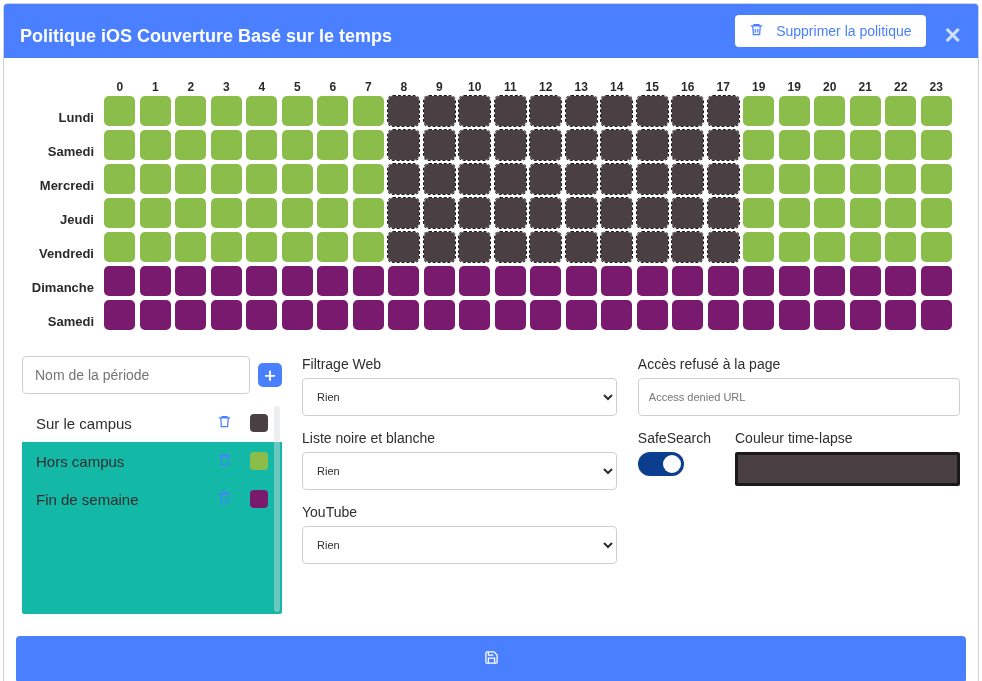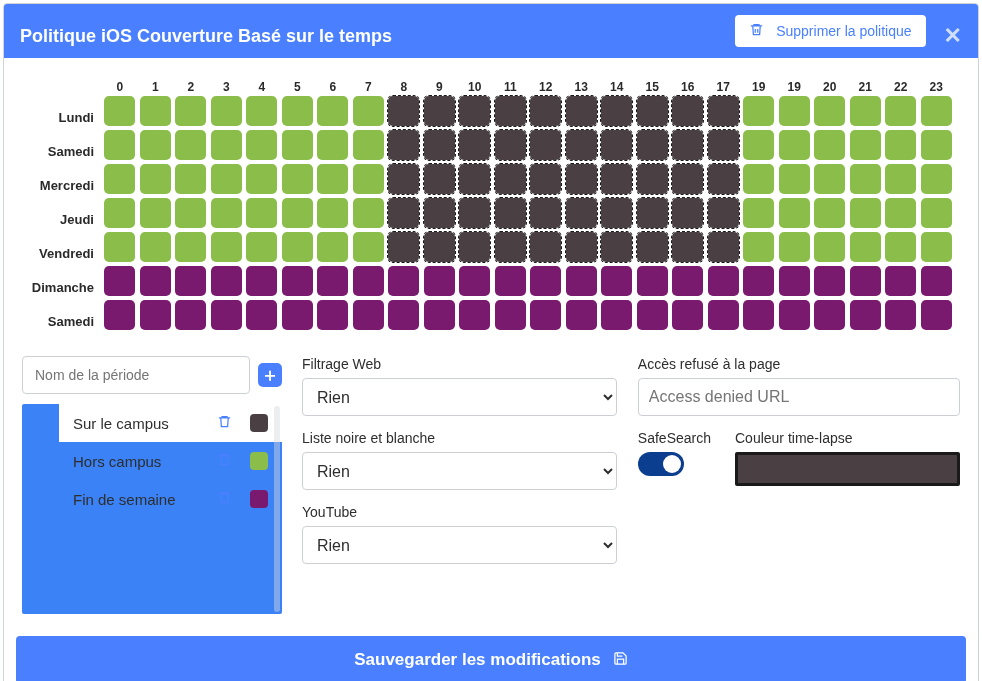--- a/index.html
+++ b/index.html
@@ -72,25 +72,24 @@
     background: #4a80ff;
     border-radius: 5px;
     display: flex; align-items: center; justify-content: center;
     cursor: pointer;
     color: #fff;
     font-weight: bold;
     font-size: 18px;
     line-height: 1;
   }
   .period-list {
-    background: #3b82f6;
+    background: #14b8a6;
     border-radius: 2px;
     min-height: 210px;
     position: relative;
-    padding-left: 37px;
   }
   .period-list::after {
     content: '';
     position: absolute;
     right: 2px; top: 2px; bottom: 2px;
     width: 6px;
     background: linear-gradient(#d7d9db, #d7d9db);
     border-radius: 3px;
     opacity: 0.45;
   }
@@ -109,21 +108,21 @@
   .col-mid { flex: 1; display:flex; gap: 21px; }
   .subcol { flex: 1; display: flex; flex-direction: column; gap: 14px; }
   .field-label { font-size: 14px; color: #2e2e2e; margin-bottom: 6px; }
   .field-group { }
   select.sel, input.txt {
     width: 100%;
     height: 38px;
     border: 1px solid #ccd0d5;
     border-radius: 4px;
     padding: 0 10px;
-    font-size: 16px;
+    font-size: 11px;
     background: #fff;
     color: #2e2e2e;
   }
   select.sel { appearance: auto; }
   .color-box {
     width: 225px; height: 34px;
     background: #4a4043;
     border: 3px solid #1a1a1a;
     border-radius: 2px;
     cursor: pointer;
@@ -478,21 +477,20 @@
               <div class="color-box"></div>
             </div>
           </div>
         </div>
       </div>
     </div>
   </div>
 
   <div class="save-bar">
     <button class="save-btn">
-      <span>Sauvegarder les modifications</span>
       <span class="save-icon">
         <svg class="icon" viewBox="0 0 24 24" fill="none" stroke="currentColor" stroke-width="2">
             <path d="M19 21H5a2 2 0 0 1-2-2V5a2 2 0 0 1 2-2h11l5 5v11a2 2 0 0 1-2 2z"></path>
             <path d="M17 21v-8H7v8M7 3v5h8"></path>
           </svg>
       </span>
     </button>
   </div>
 </div>
 

